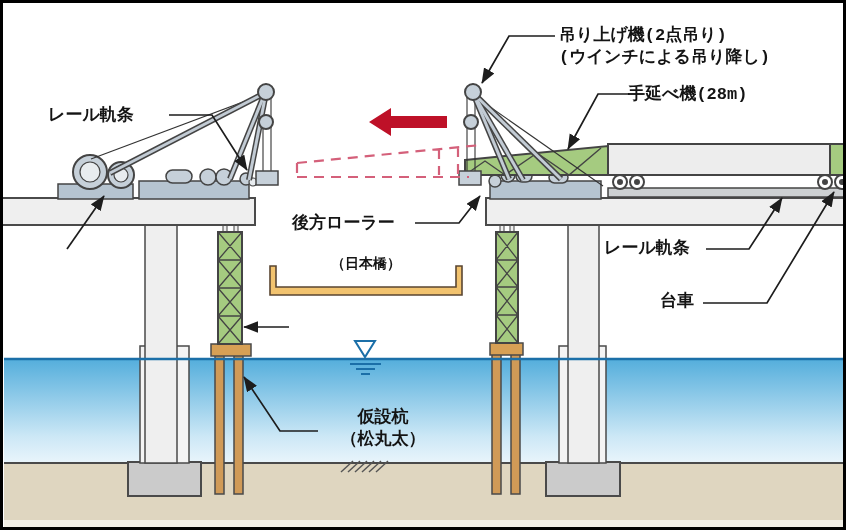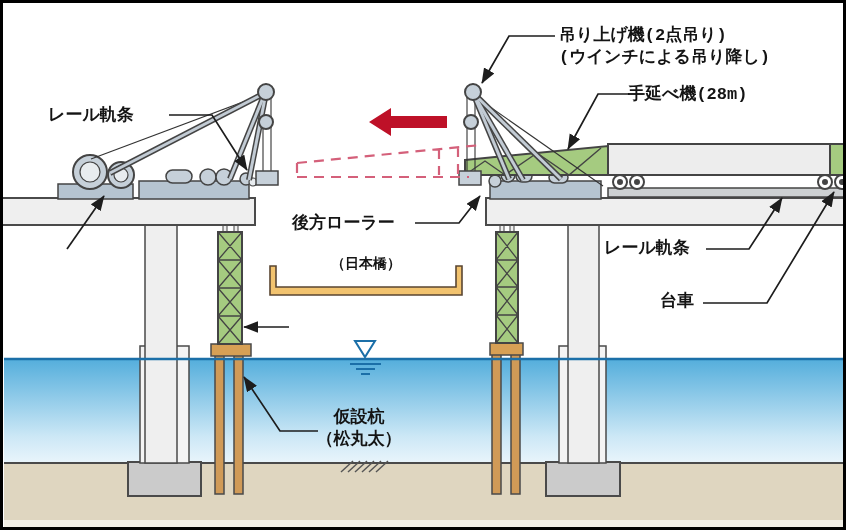--- a/index.html
+++ b/index.html
@@ -223,16 +223,16 @@
 </svg>
 
 <div class="lbl" style="left:556px;top:22px">吊り上げ機(2点吊り)
 (ウインチによる吊り降し)</div>
 <div class="lbl" style="left:625px;top:81px">手延べ機(28m)</div>
 <div class="lbl" style="left:45px;top:102px">レール軌条</div>
 <div class="lbl" style="left:601px;top:235px">レール軌条</div>
 <div class="lbl" style="left:289px;top:210px">後方ローラー</div>
 <div class="lbl" style="left:657px;top:288px">台車</div>
 <div class="lbl big ctr" style="left:267px;top:252px;width:192px">（日本橋）</div>
-<div class="lbl ctr" style="left:308px;top:404px;width:96px">仮設杭
+<div class="lbl ctr" style="left:332px;top:404px;width:96px">仮設杭
 （松丸太）</div>
 
 </div>
 
 </body></html>

